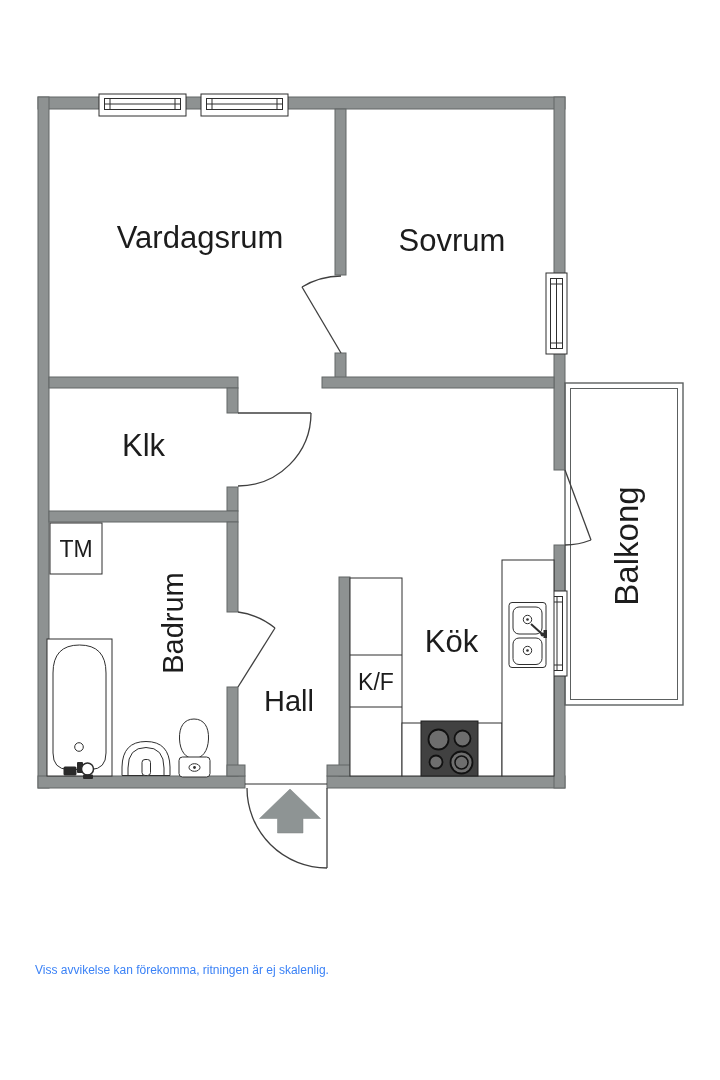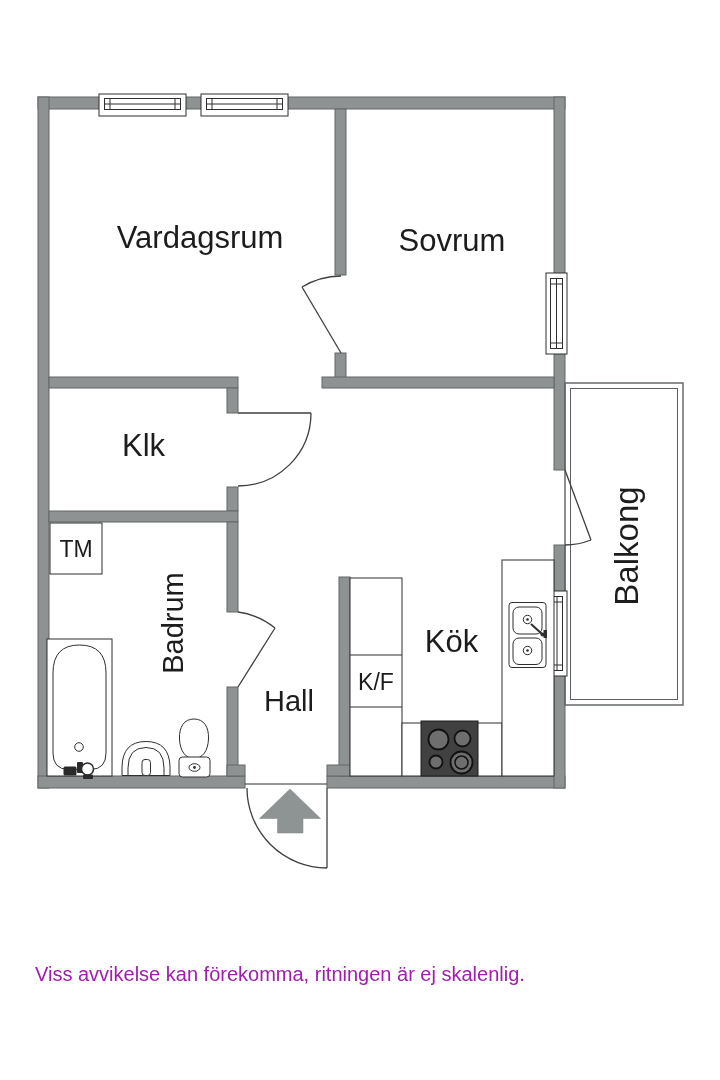--- a/index.html
+++ b/index.html
@@ -8,21 +8,21 @@
   .room-label{fill:#1c1c1c;font-family:"Liberation Sans",sans-serif;}
   .lbl-31{font-size:31px;}
   .lbl-29{font-size:29px;}
   .lbl-33{font-size:33px;}
   .lbl-23{font-size:23px;}
   .thin{stroke:#2f2f2f;stroke-width:1;fill:#ffffff;}
   .thin-line{stroke:#2f2f2f;stroke-width:1;fill:none;}
   .door{stroke:#3f3f3f;stroke-width:1.3;fill:none;}
   .wallr{stroke:#626767;stroke-width:1;}
   .balc{stroke:#5c6060;fill:none;}
-  #disclaimer{position:absolute;left:35px;top:963px;font-size:20px;color:#a21caf;}
+  #disclaimer{position:absolute;left:35px;top:963px;font-size:12px;color:#3b82f6;}
 </style>
 </head>
 <body>
 
 <svg id="plan" width="720" height="1080" viewBox="0 0 720 1080">
 
   <g fill="#8e9292">
     <rect class="wallr" x="38" y="97" width="527" height="12"></rect>
     <rect class="wallr" x="38" y="97" width="11" height="691"></rect>
     <rect class="wallr" x="38" y="776" width="207" height="12"></rect>

